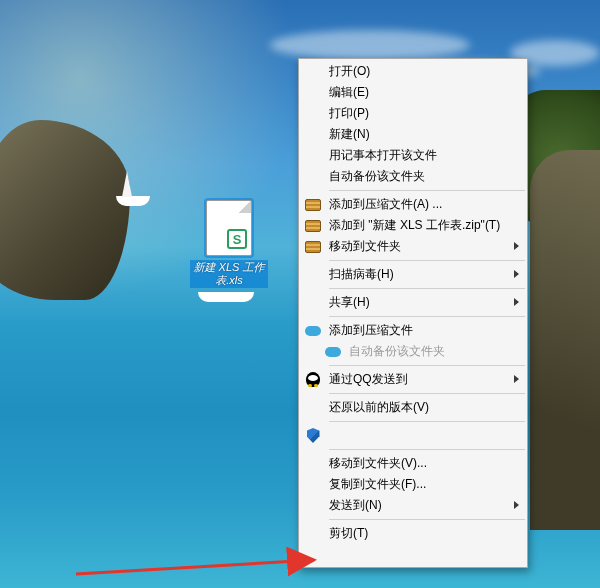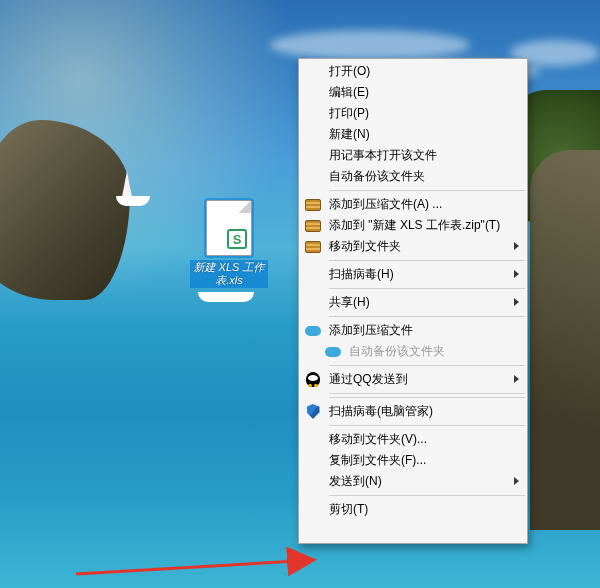--- a/index.html
+++ b/index.html
@@ -219,26 +219,28 @@
       </div>
       <div class="menu-sep"></div>
       <div class="menu-item">
         <span class="menu-icon">
           <span class="ico-qq"></span>
         </span>
         <span>通过QQ发送到</span>
         <span class="arrow-sub"></span>
       </div>
       <div class="menu-sep"></div>
+      <div class="menu-item">
+        <span>还原以前的版本(V)</span>
+      </div>
       <div class="menu-sep"></div>
       <div class="menu-item">
         <span class="menu-icon">
           <span class="ico-shield"></span>
         </span>
-        <span>扫描病毒(电脑管家)</span>
       </div>
       <div class="menu-sep"></div>
       <div class="menu-item">
         <span>移动到文件夹(V)...</span>
       </div>
       <div class="menu-item">
         <span>复制到文件夹(F)...</span>
       </div>
       <div class="menu-item">
         <span>发送到(N)</span>

